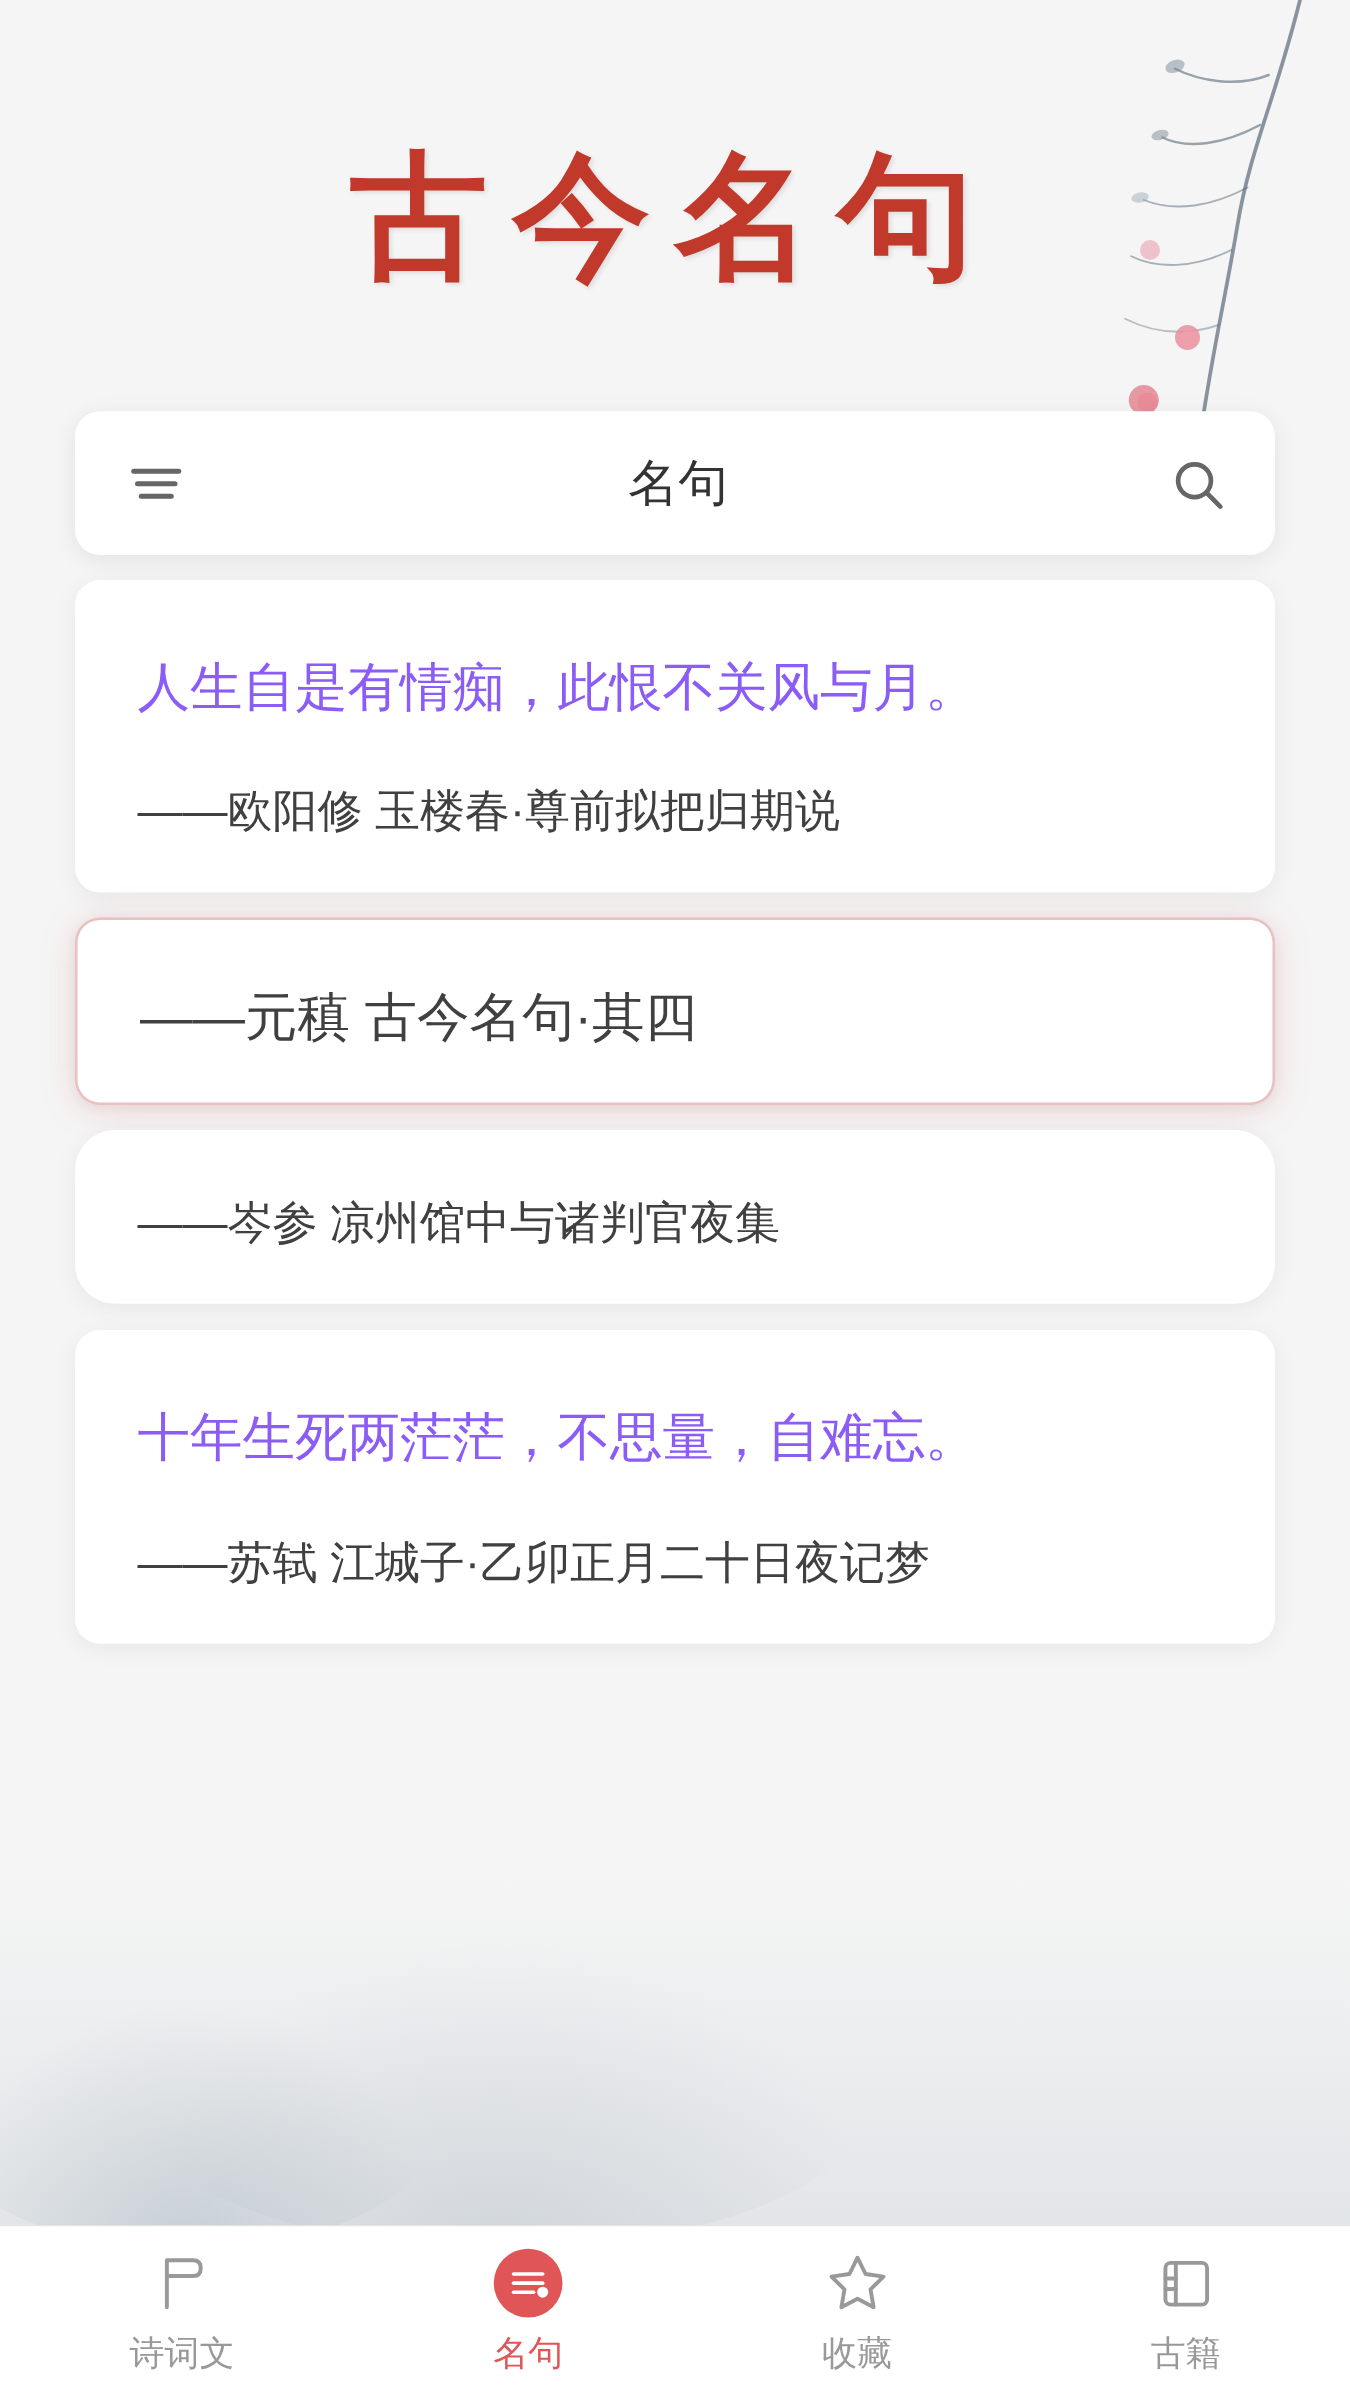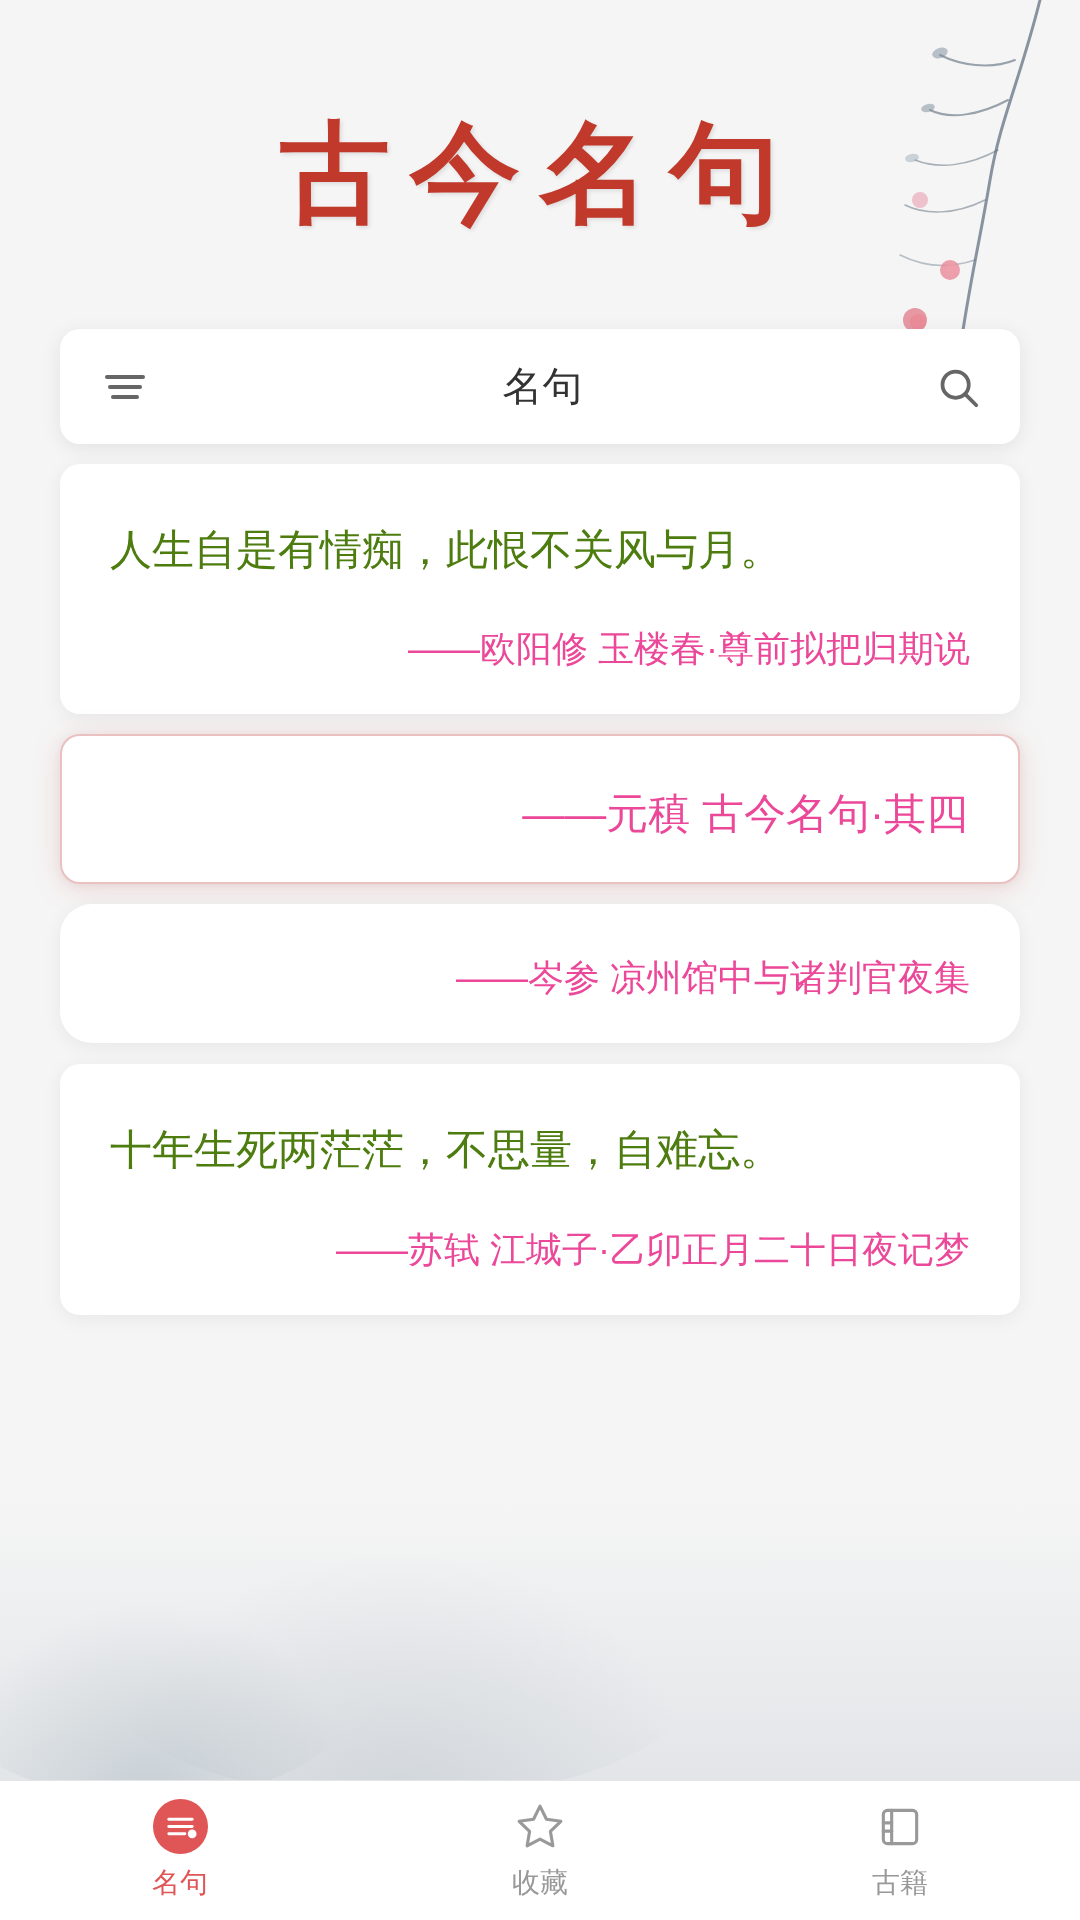--- a/index.html
+++ b/index.html
@@ -140,33 +140,32 @@
       margin-bottom: 20px;
     }
 
     .quote-card.highlighted {
       border: 2px solid rgba(220, 150, 150, 0.6);
       box-shadow: 0 4px 30px rgba(220, 100, 100, 0.2), 0 2px 10px rgba(0,0,0,0.06);
     }
 
     .quote-text {
       font-size: 42px;
-      color: #4d7c0f;
+      color: #8b5cf6;
       line-height: 1.7;
       margin-bottom: 40px;
     }
 
     .quote-text.large {
       font-size: 48px;
     }
 
     .quote-author {
       font-size: 36px;
-      color: #ec4899;
-      text-align: right;
+      color: #404040;
     }
 
     .quote-author.large {
       font-size: 42px;
     }
 
     
     .partial-card {
       background: #fff;
       border-radius: 32px;
@@ -295,20 +294,28 @@
 
   <div class="quote-card">
     <div class="quote-text">十年生死两茫茫，不思量，自难忘。</div>
     <div class="quote-author">——苏轼  江城子·乙卯正月二十日夜记梦</div>
   </div>
 
 </div>
 
 <nav class="bottom-nav">
 
+  <div class="nav-item">
+    <div class="nav-icon">
+      <svg width="50" height="50" viewBox="0 0 24 24" stroke="#999" stroke-width="1.5">
+        <path d="M 6 3 L 6 21 M 6 3 L 16 3 C 18 3 19 4 19 6 C 19 8 18 9 16 9 L 6 9"></path>
+      </svg>
+    </div>
+    <span class="nav-label">诗词文</span>
+  </div>
 
   <div class="nav-item active">
     <div class="nav-icon">
       <div class="nav-icon-circle">
         <svg width="35" height="35" viewBox="0 0 24 24" stroke="#fff" stroke-width="2">
           <line x1="4" y1="7" x2="20" y2="7"></line>
           <line x1="4" y1="12" x2="20" y2="12"></line>
           <line x1="4" y1="17" x2="15" y2="17"></line>
           <circle cx="20" cy="17" r="3" fill="#fff" stroke="none"></circle>
         </svg>

